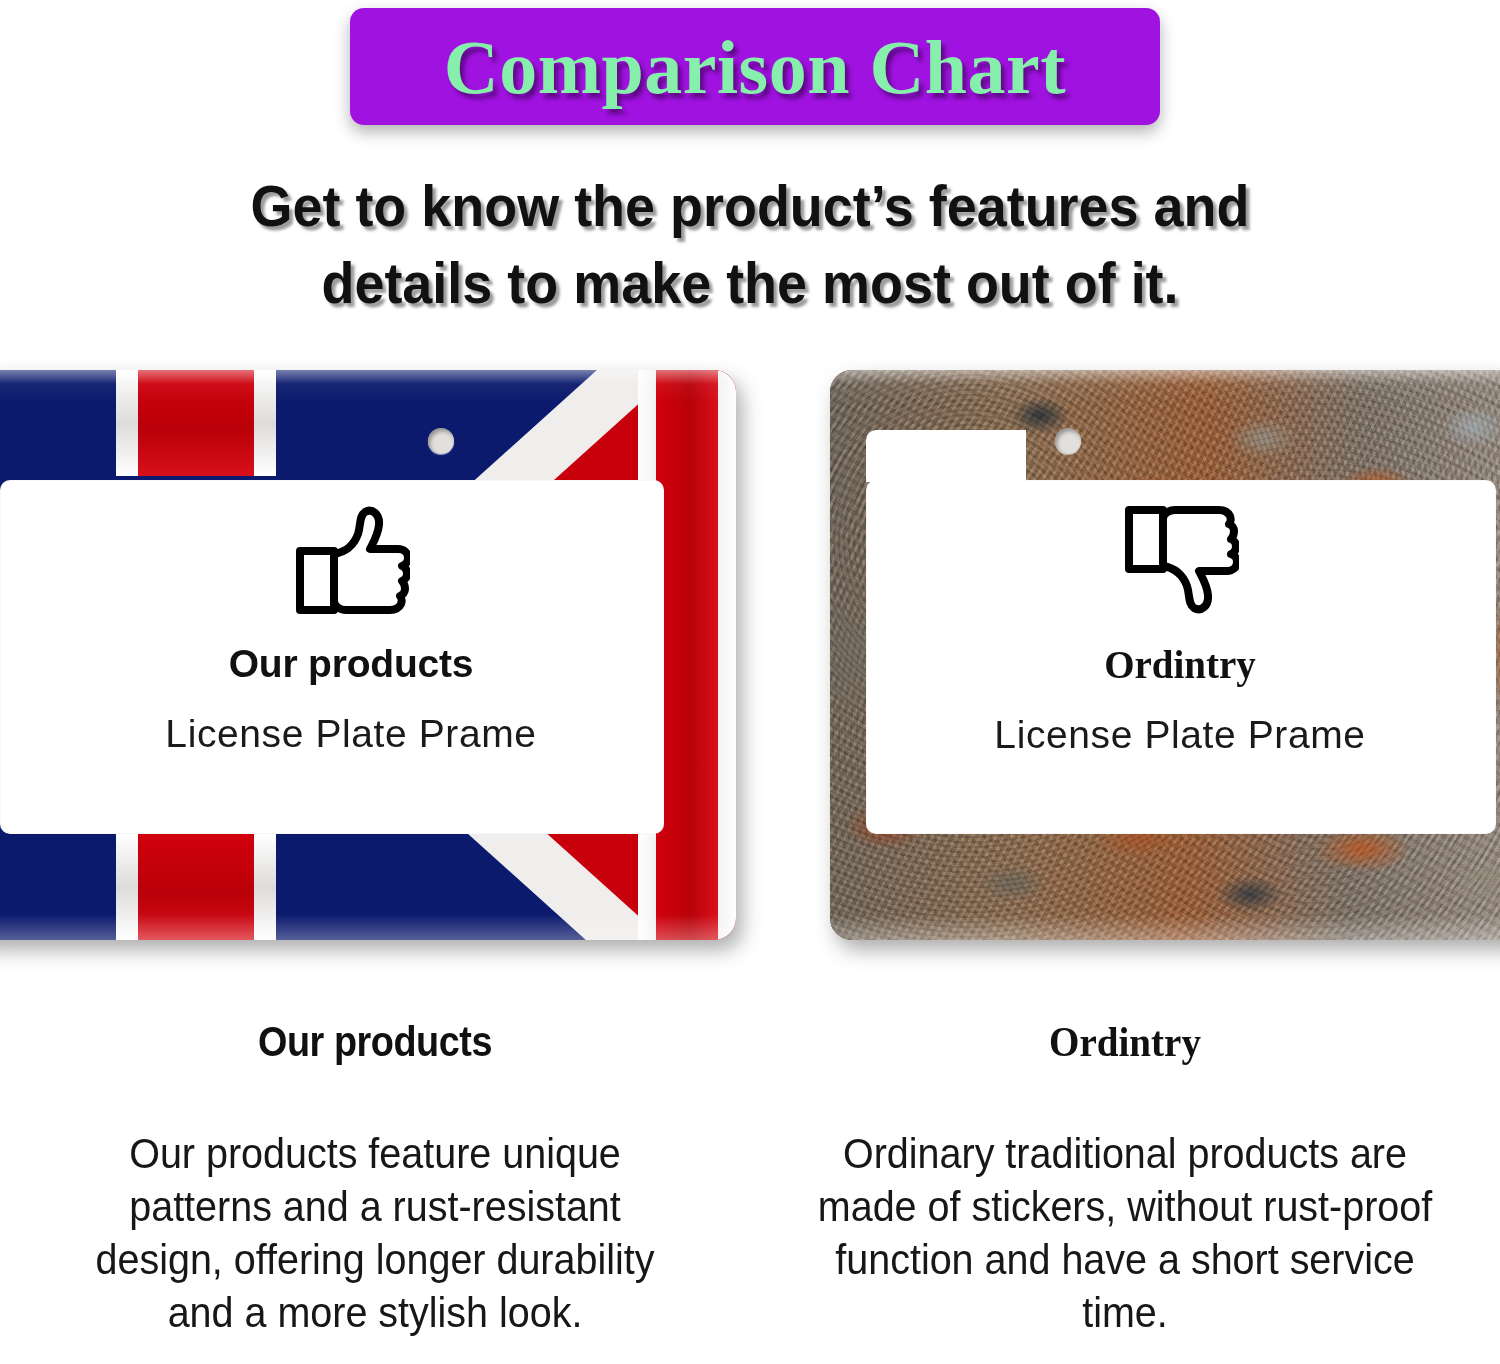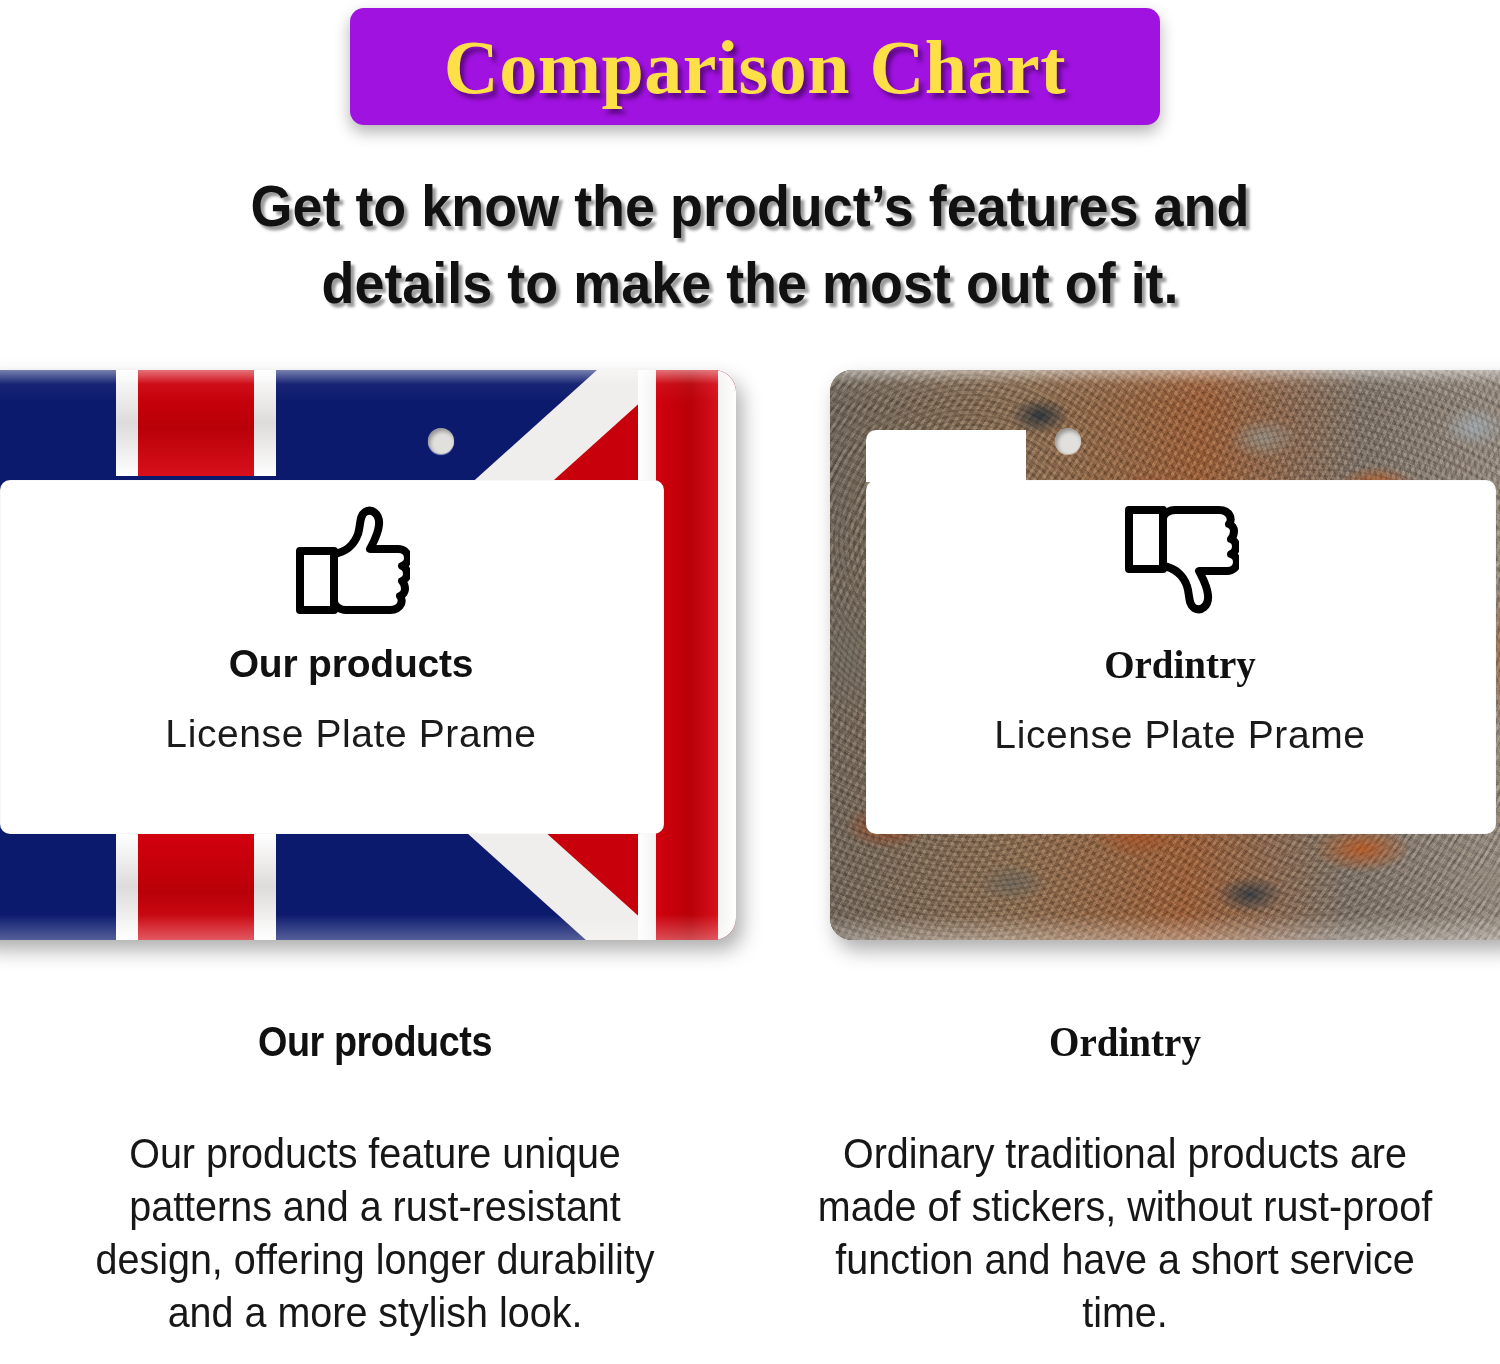--- a/index.html
+++ b/index.html
@@ -32,21 +32,21 @@
     box-shadow: 0 7px 16px rgba(0,0,0,0.30);
     display: flex;
     align-items: center;
     justify-content: center;
   }
   .title-text {
     font-family: "Liberation Serif", serif;
     font-weight: bold;
     font-size: 76px;
     line-height: 1;
-    color: #fde047;
+    color: #86efac;
     letter-spacing: 0.5px;
     text-shadow: 4px 5px 4px rgba(40,0,60,0.55);
     white-space: nowrap;
   }
 
   
   .subtitle {
     position: absolute;
     left: 0;
     top: 168px;

